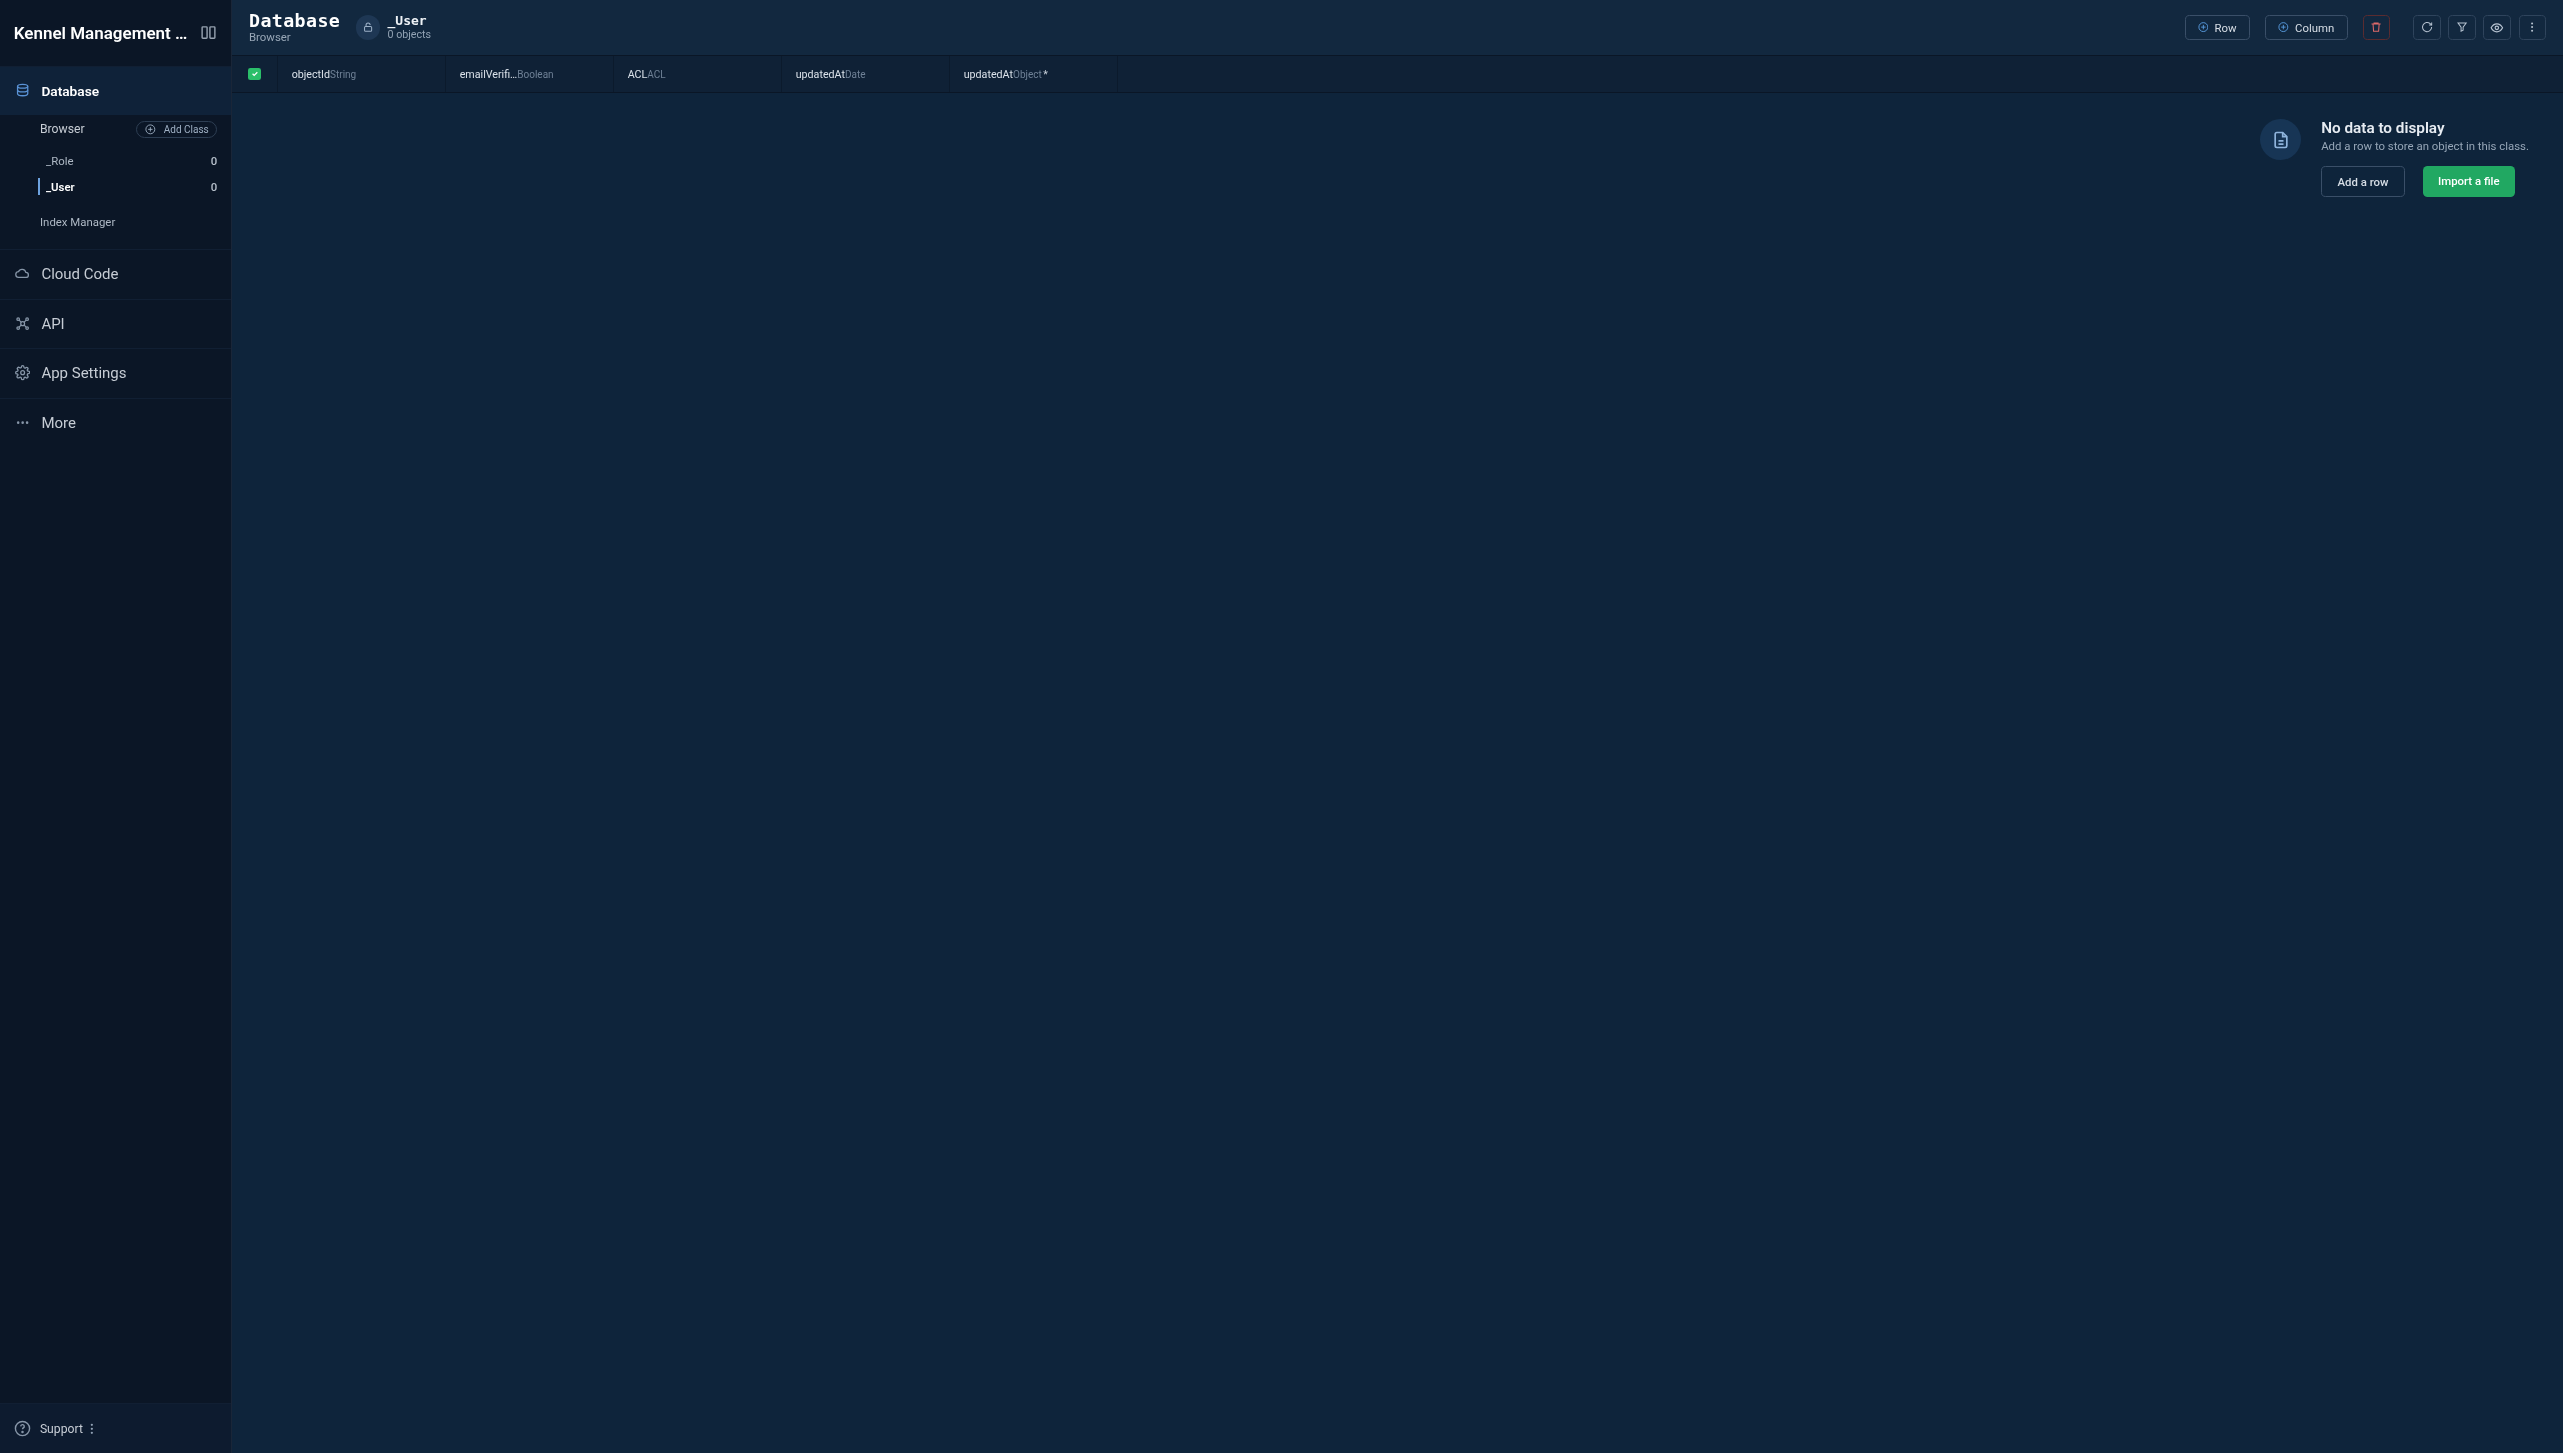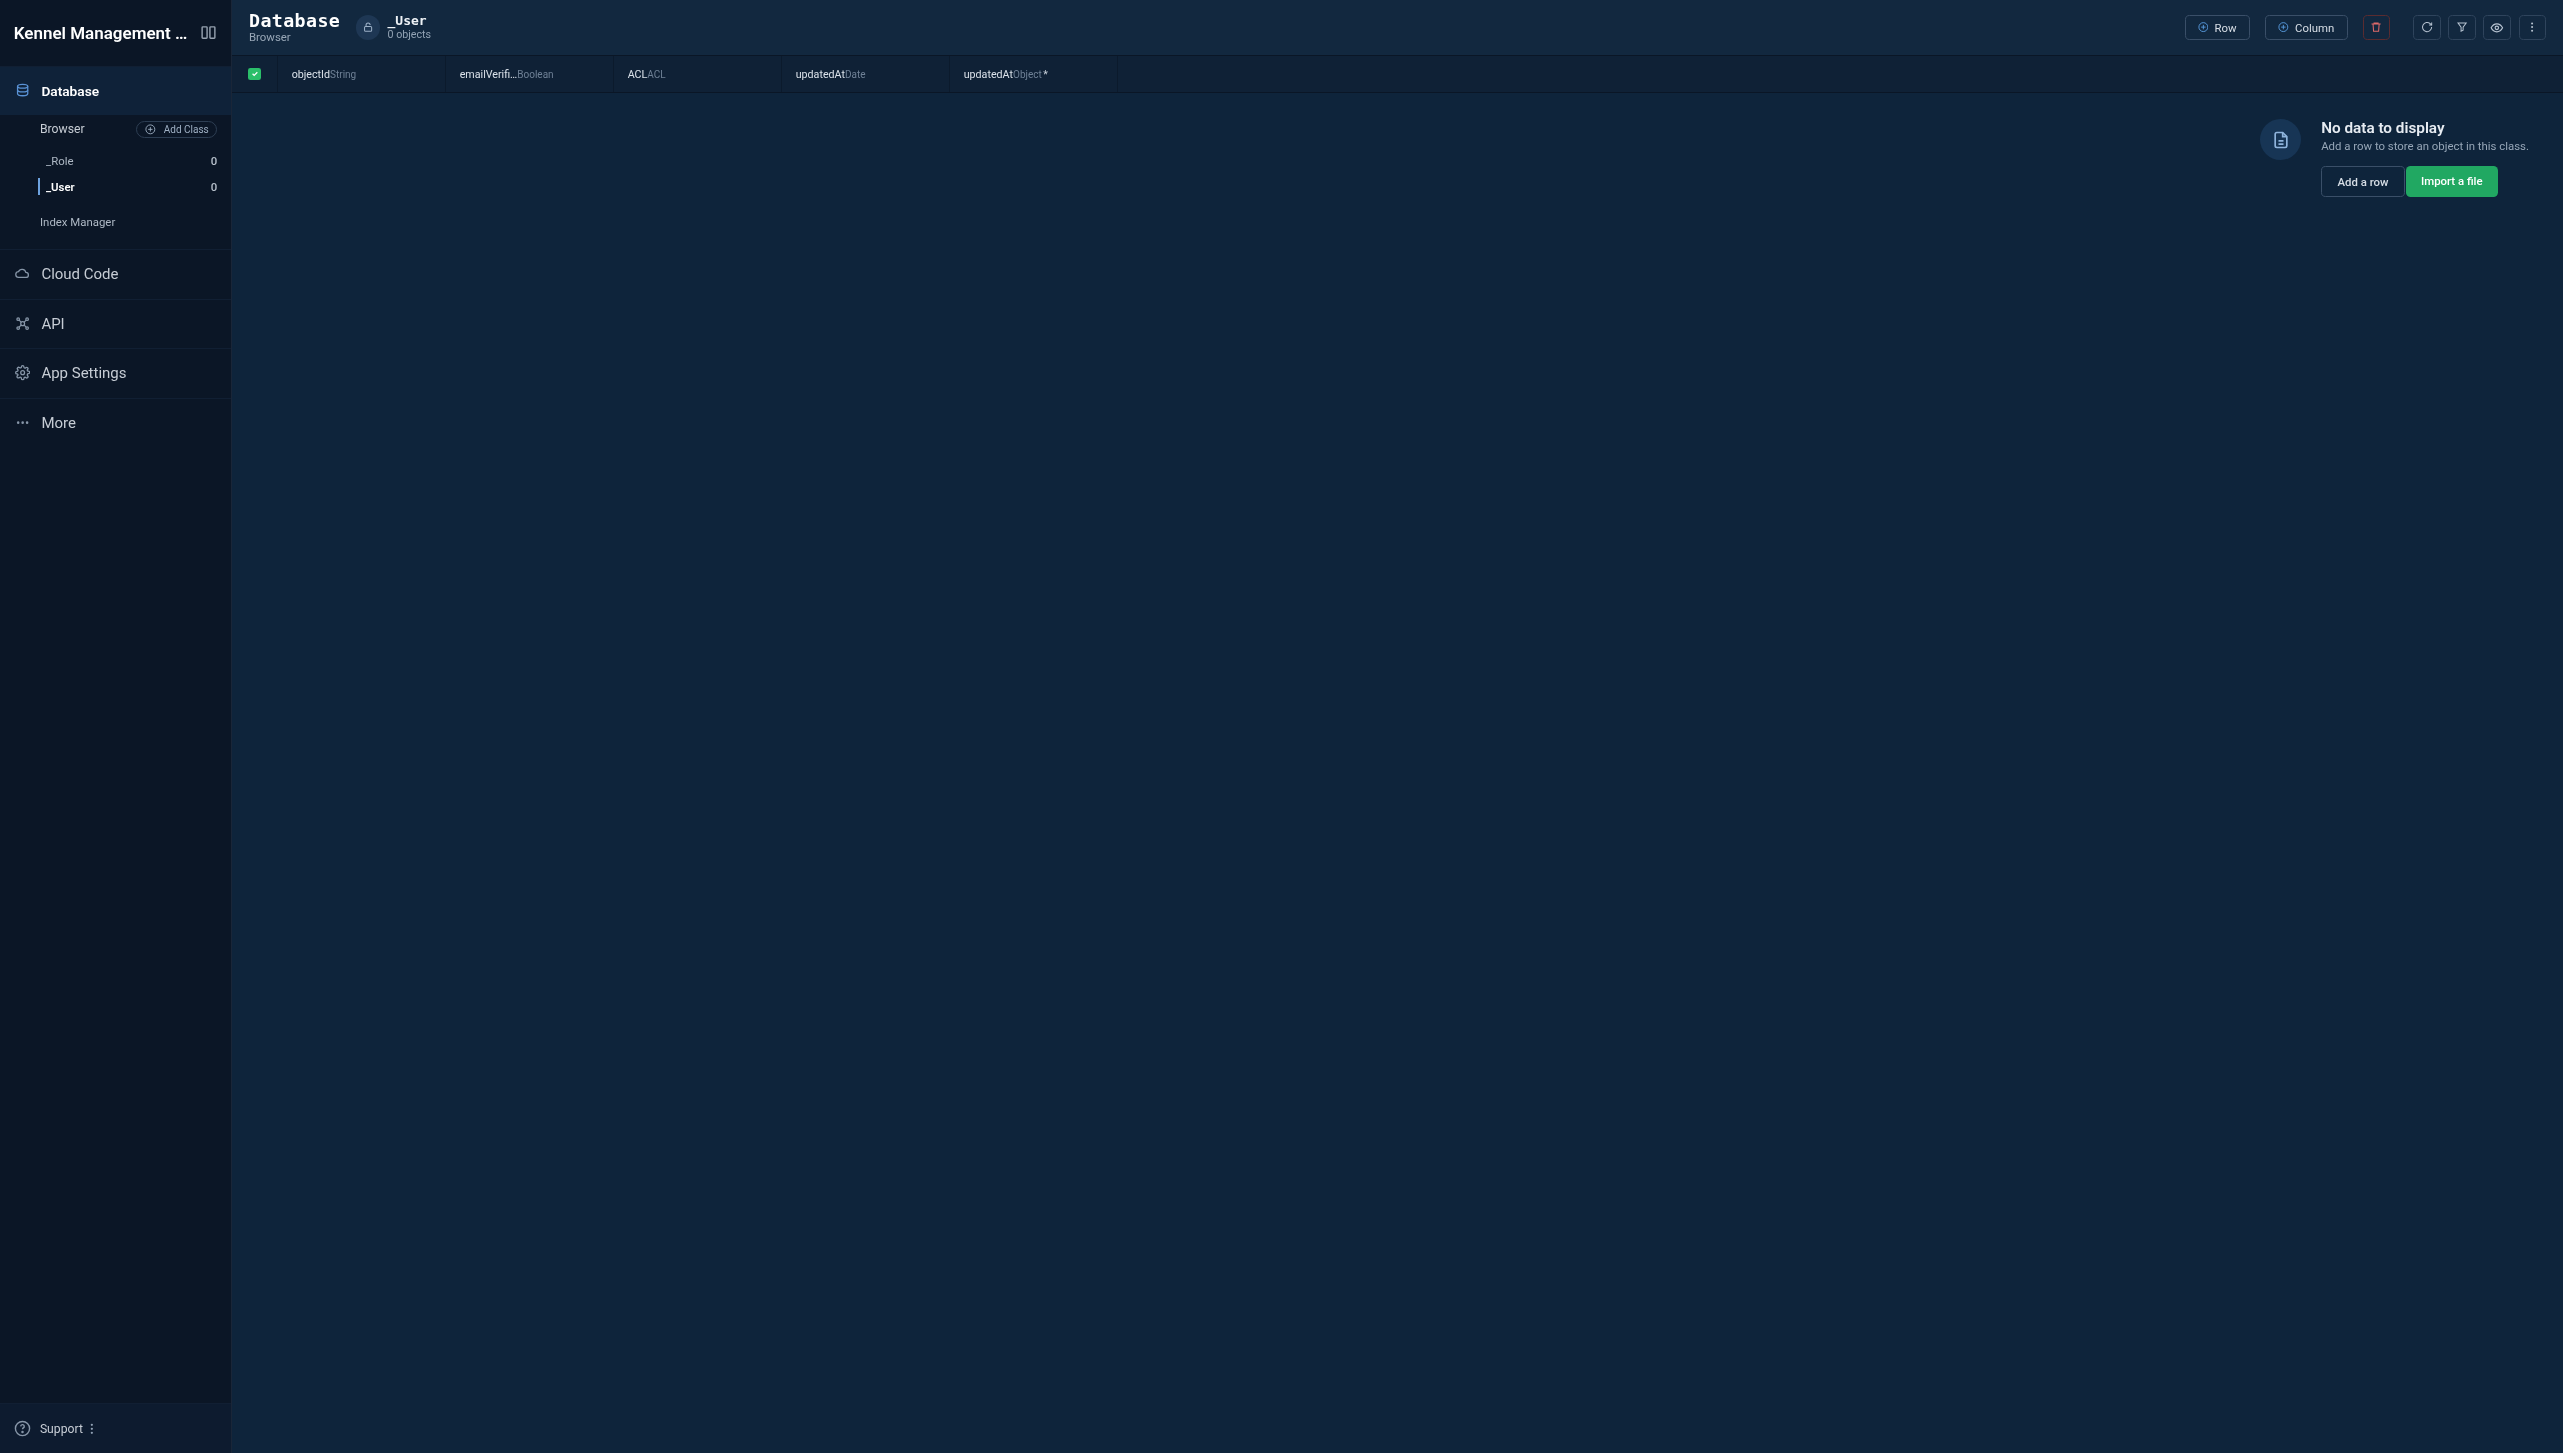--- a/index.html
+++ b/index.html
@@ -312,21 +312,21 @@
   font-size:15.3px;
   font-weight:600;
   color:#e7ecf2;
   margin-bottom:1.5px;
 }
 .empty-text p {
   font-size:11.4px;
   color:#96a6b7;
   margin-bottom:13.7px;
 }
-.empty-actions { display:flex; gap:1px; }
+.empty-actions { display:flex; gap:18px; }
 .btn {
   padding:7.6px 15.3px;
   border-radius:4.6px;
   font-size:11.4px;
   font-weight:500;
   cursor:pointer;
 }
 .btn.secondary {
   border:0.8px solid #3a4f68;
   color:#d7dee6;

